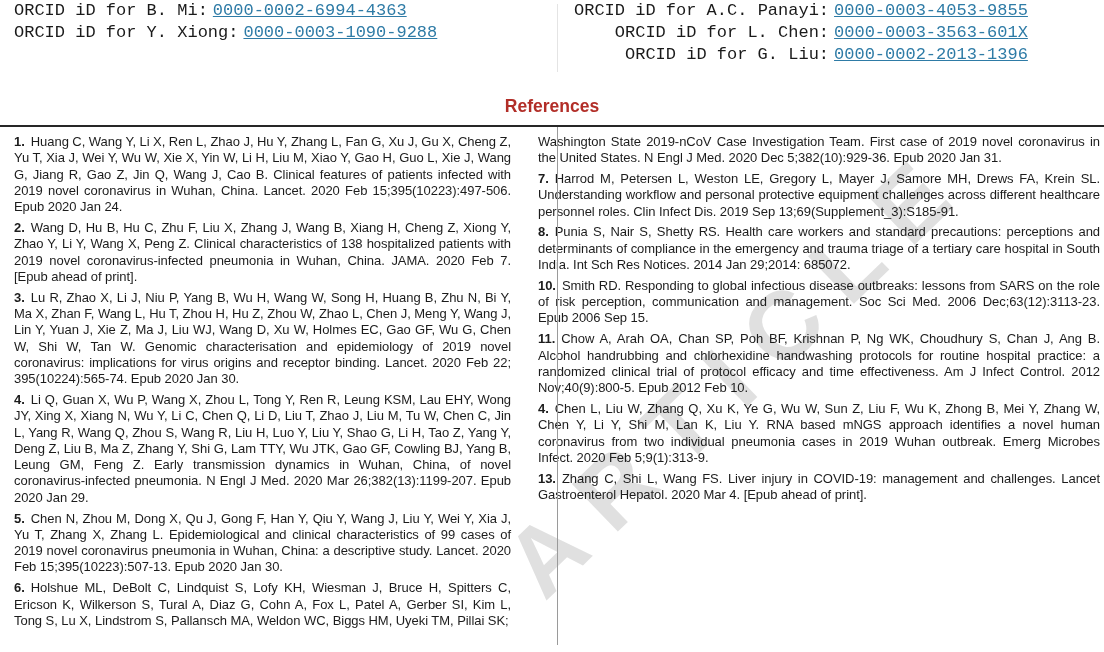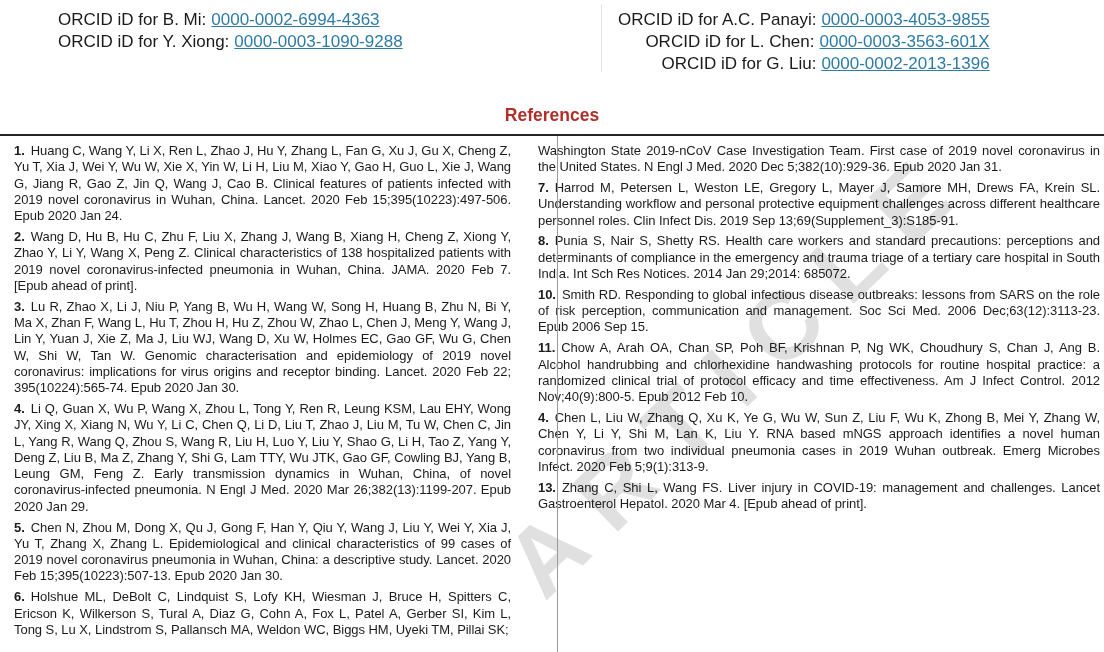--- a/index.html
+++ b/index.html
@@ -34,27 +34,25 @@
     transform-origin: 0 100%;
     z-index: 0;
     pointer-events: none;
     user-select: none;
   }
   .content { position: relative; z-index: 1; }
 
   
   .orcid-section {
     display: flex;
-    padding-top: 9px;
-    font-family: Liberation Sans, sans-serif;
+    font-family: Liberation Mono, monospace;
     font-size: 17px;
     line-height: 22px;
     color: #1a1a1a;
     position: relative;
-    margin-left: 44px;
   }
   .orcid-col-left { width: 558px; padding-left: 14px; box-sizing: border-box; }
   .orcid-col-right { padding-left: 16px; text-align: right; }
   .orcid-line { white-space: nowrap; }
   .orcid-label { margin-right: 5px; }
   .orcid-link {
     color: #2e7ba6;
     text-decoration: underline;
     cursor: pointer;
   }

